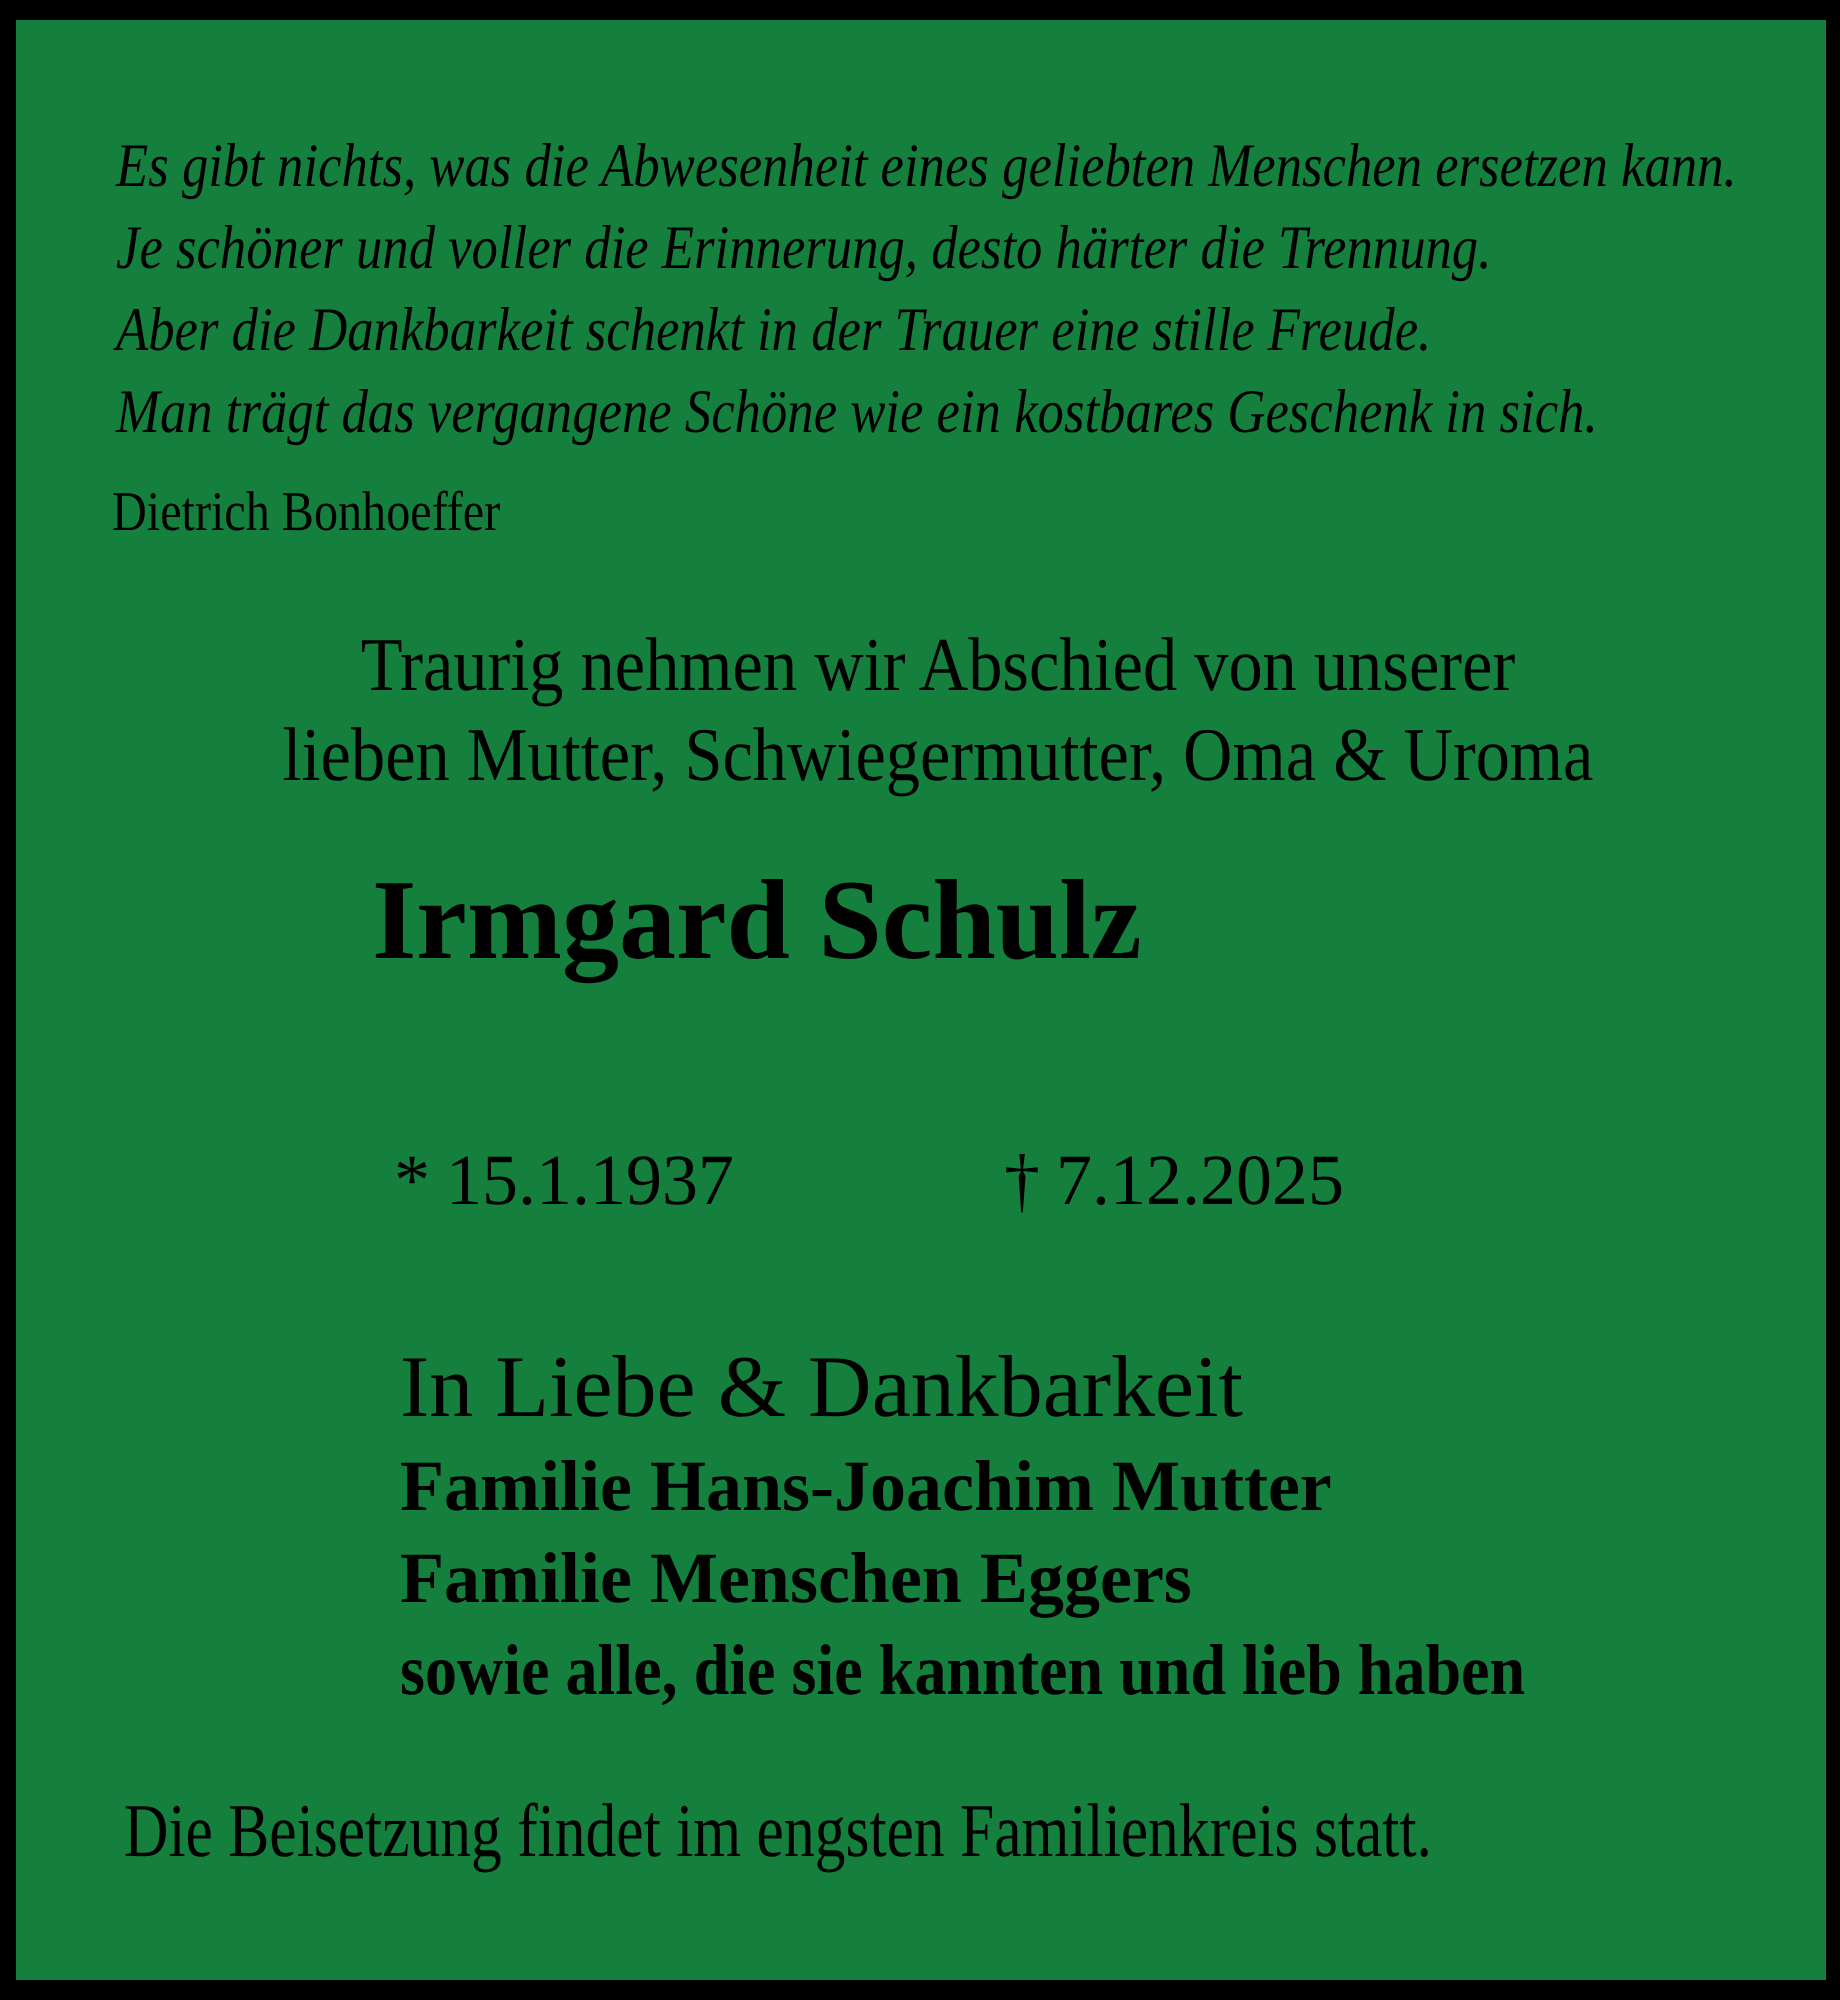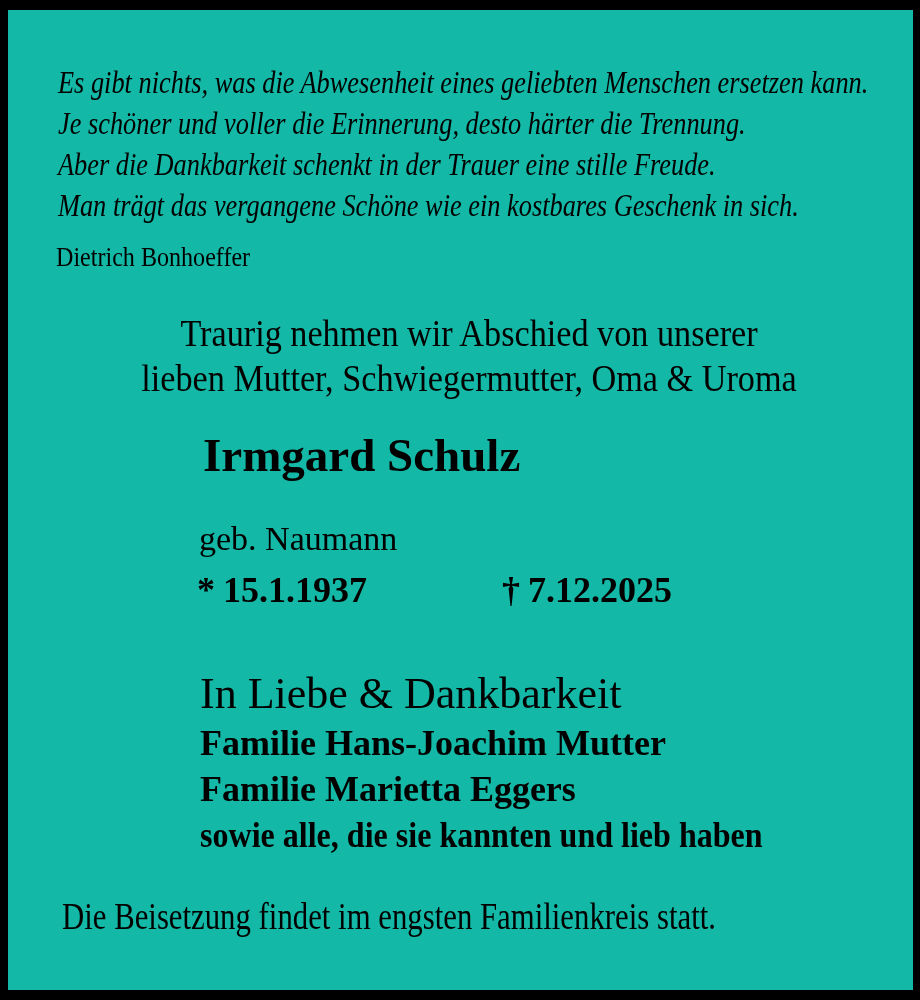--- a/index.html
+++ b/index.html
@@ -4,21 +4,21 @@
 <style>
   html, body {
     margin: 0;
     padding: 0;
     background: #ffffff;
   }
   .page {
     position: relative;
     width: 920px;
     height: 1000px;
-    background: #14b8a6;
+    background: #15803d;
     overflow: hidden;
     font-family: "Liberation Serif", serif;
     color: #000000;
   }
   .frame {
     position: absolute;
     inset: 0;
     border: solid #000000;
     border-width: 10px 7px 10px 8px;
     pointer-events: none;
@@ -56,43 +56,42 @@
     font-size: 38px;
     line-height: 1.1;
     transform: translateX(-50%) scaleX(0.9);
   }
   .ann-1 { top: 313px; }
   .ann-2 { top: 358px; }
   
   .deceased-name {
     left: 186px;
     top: 432px;
-    font-size: 47px;
+    font-size: 57px;
     font-weight: bold;
     line-height: 1.0;
-    margin-left: 17px;
   }
   .birth-name {
     left: 199px;
     top: 520px;
     font-size: 34px;
     line-height: 1.1;
   }
   .dates-row {
     position: absolute;
     left: 0;
     top: 571px;
     width: 920px;
     height: 40px;
   }
   .date {
     position: absolute;
     white-space: nowrap;
     font-size: 36px;
-    font-weight: bold;
+    font-weight: normal;
     line-height: 1.1;
   }
   .birth-date { left: 197px; }
   .death-date { left: 502px; }
   .date .sym { margin-right: 8px; }
   
   .signoff-intro {
     left: 200px;
     top: 670px;
     font-size: 44px;
@@ -130,31 +129,30 @@
     <div class="quote-line">Aber die Dankbarkeit schenkt in der Trauer eine stille Freude.</div>
     <div class="quote-line">Man trägt das vergangene Schöne wie ein kostbares Geschenk in sich.</div>
   </div>
 
   <div class="line attribution">Dietrich Bonhoeffer</div>
 
   <div class="line ann ann-1">Traurig nehmen wir Abschied von unserer</div>
   <div class="line ann ann-2">lieben Mutter, Schwiegermutter, Oma &amp; Uroma</div>
 
   <div class="line deceased-name">Irmgard Schulz</div>
-  <div class="line birth-name">geb. Naumann</div>
 
   <div class="dates-row">
     <div class="date birth-date">
       <span class="sym">*</span><span>15.1.1937</span>
     </div>
     <div class="date death-date">
       <span class="sym">†</span><span>7.12.2025</span>
     </div>
   </div>
 
   <div class="line signoff-intro">In Liebe &amp; Dankbarkeit</div>
 
   <div class="line mourner mourner-1">Familie Hans-Joachim Mutter</div>
-  <div class="line mourner mourner-2">Familie Marietta Eggers</div>
+  <div class="line mourner mourner-2">Familie Menschen Eggers</div>
   <div class="line mourner mourner-3">sowie alle, die sie kannten und lieb haben</div>
 
   <div class="line closing">Die Beisetzung findet im engsten Familienkreis statt.</div>
 </div>
 
 </body></html>

